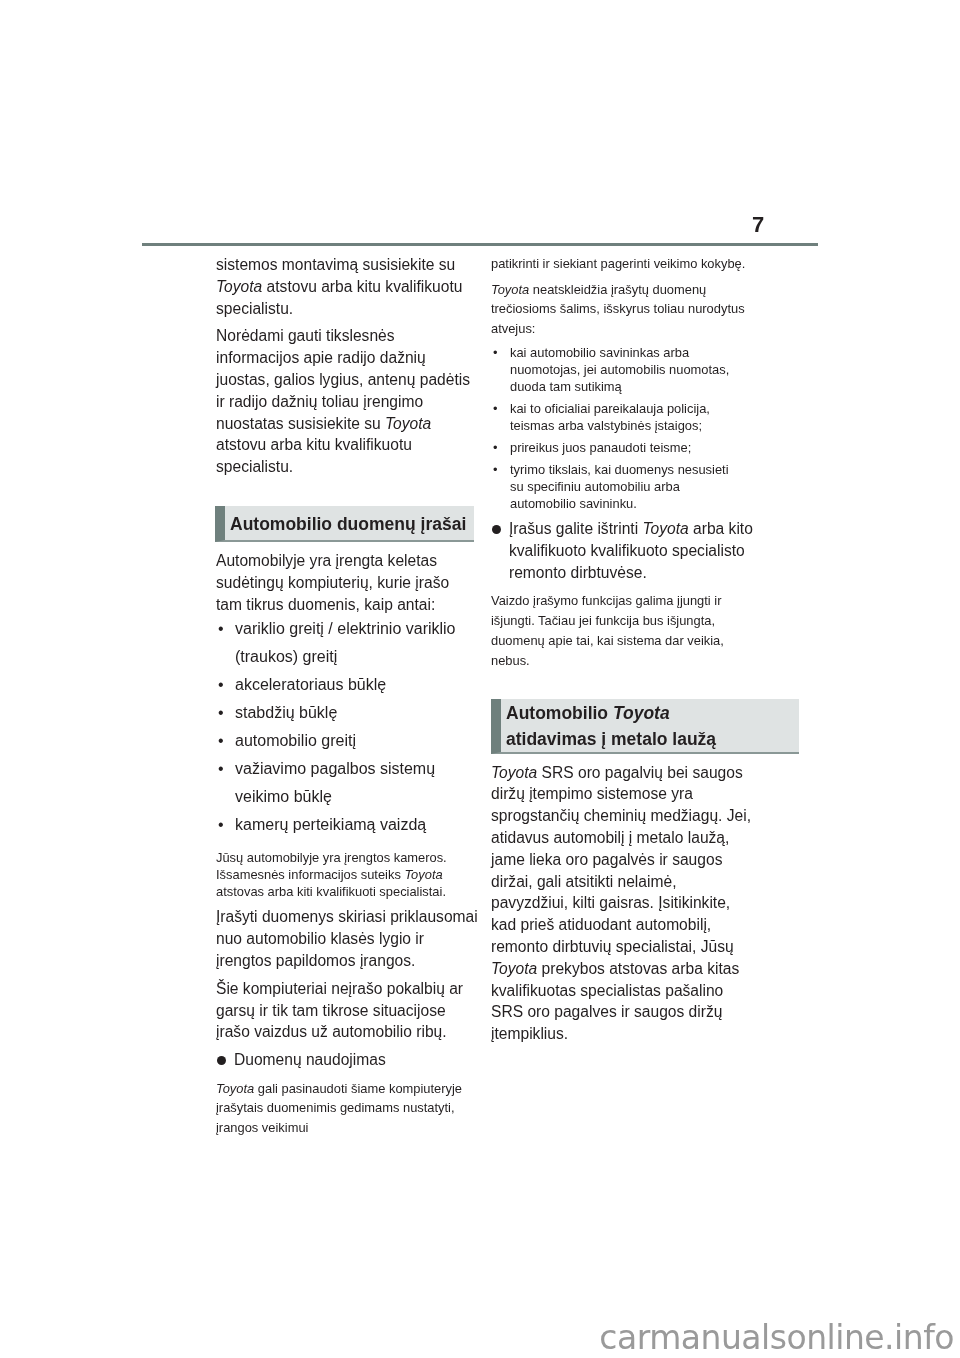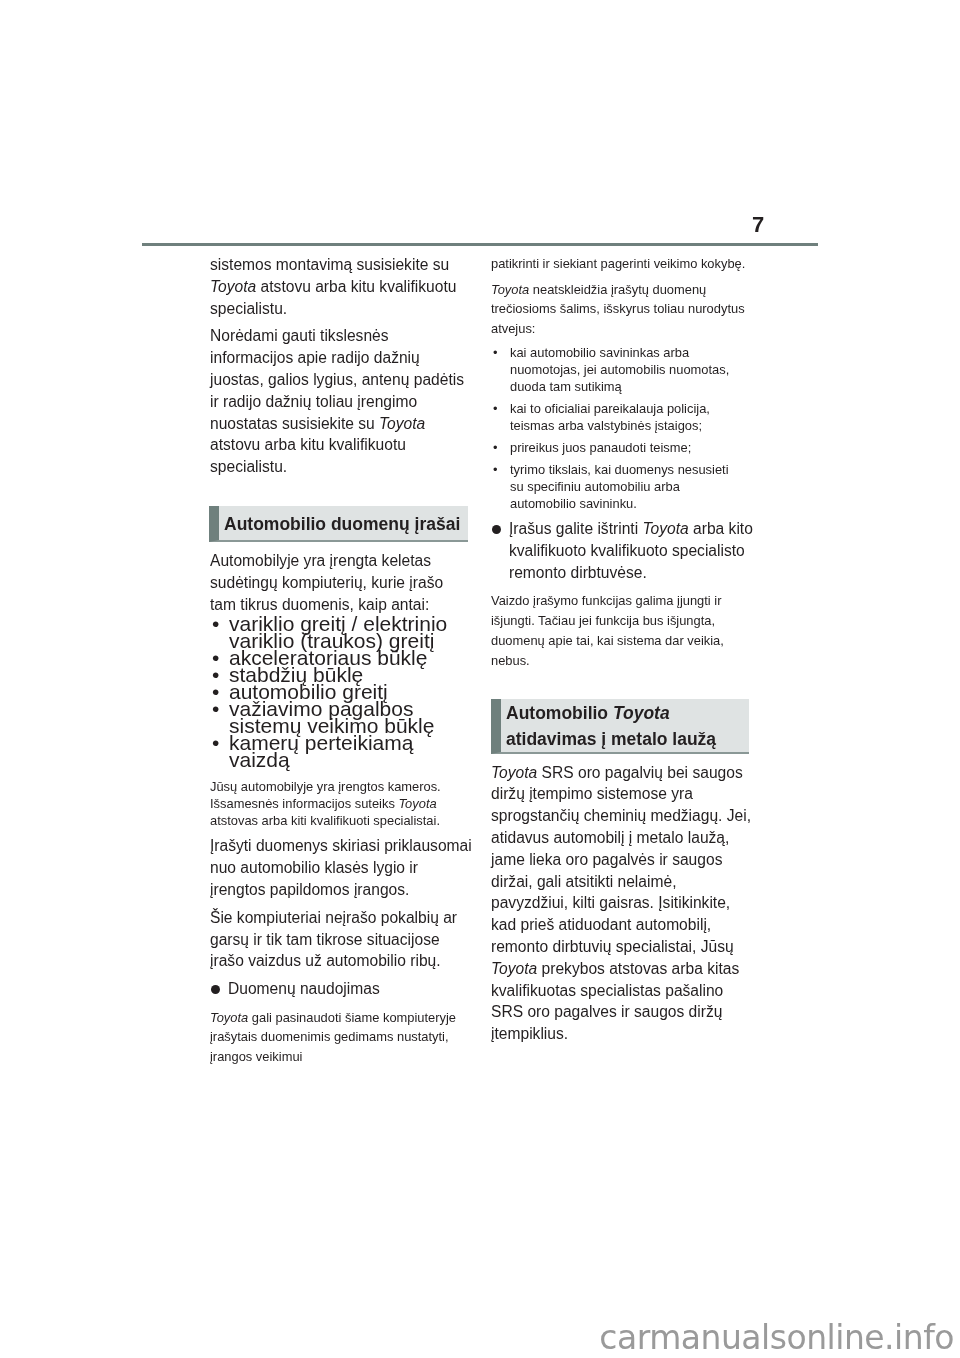--- a/index.html
+++ b/index.html
@@ -8,40 +8,40 @@
     font-family: "Liberation Sans", sans-serif; color: #231f20;
   }
   .page-number {
     position: absolute; left: 752px; top: 212px; font-size: 22px; font-weight: bold;
     font-family: "Liberation Sans", sans-serif;
   }
   .header-rule {
     position: absolute; left: 142px; top: 243px; width: 676px; height: 3px; background: #6f807d;
   }
   .col { position: absolute; top: 254px; }
-  .col-left { left: 210px; width: 262px; }
+  .col-left { left: 216px; width: 262px; }
   .col-right { left: 491px; width: 262px; }
 
   .p-lg { font-size: 15.6px; line-height: 21.8px; margin: 0 0 6px 0; }
   .p-sm { font-size: 12.9px; line-height: 19.5px; margin: 0 0 6px 0; }
   em { font-style: italic; }
 
   .heading {
     position: relative; background: #dfe3e3; border-left: 10px solid #6f807d;
     border-bottom: 2px solid #8a9896;
     font-weight: bold; font-size: 17.5px; line-height: 26px; padding: 4px 4px 4px 5px;
     box-sizing: border-box;
   }
   .heading-1 { margin: 28px 0 8px -1px; width: 259px; height: 36px; padding-top: 5px; }
-  .heading-2 { margin: 28px 0 8px 0; width: 258px; height: 55px; padding-top: 1px; }
+  .heading-2 { margin: 28px 0 8px 0; width: 308px; height: 55px; padding-top: 1px; }
 
   ul.dash { list-style: none; padding: 0; margin: 0 12px 6px 0; }
   ul.dash li { position: relative; padding-left: 19px; }
   ul.dash li::before { content: "•"; position: absolute; left: 2px; top: 0; }
-  ul.lg li { font-size: 21px; line-height: 17px; }
+  ul.lg li { font-size: 16px; line-height: 28px; }
   ul.sm li { font-size: 12.9px; line-height: 17px; margin-bottom: 5px; }
 
   .dot-item { position: relative; padding-left: 18px; font-size: 15.6px; line-height: 21.8px; margin: 6px 0 8px 0; }
   .dot-item .dot { position: absolute; left: 1px; top: 7px; width: 9px; height: 9px; border-radius: 50%; background: #231f20; }
 
   .watermark {
     position: absolute; right: 6px; top: 1318px; font-size: 33px; color: #9a9a9a;
     font-family: "DejaVu Sans", sans-serif; letter-spacing: -0.5px;
   }
 </style>

